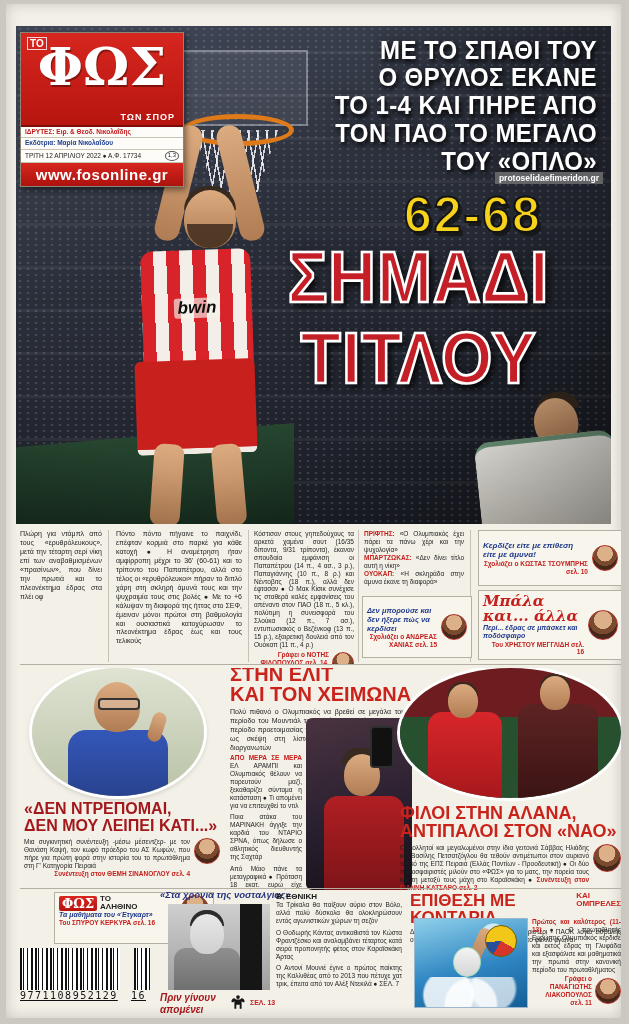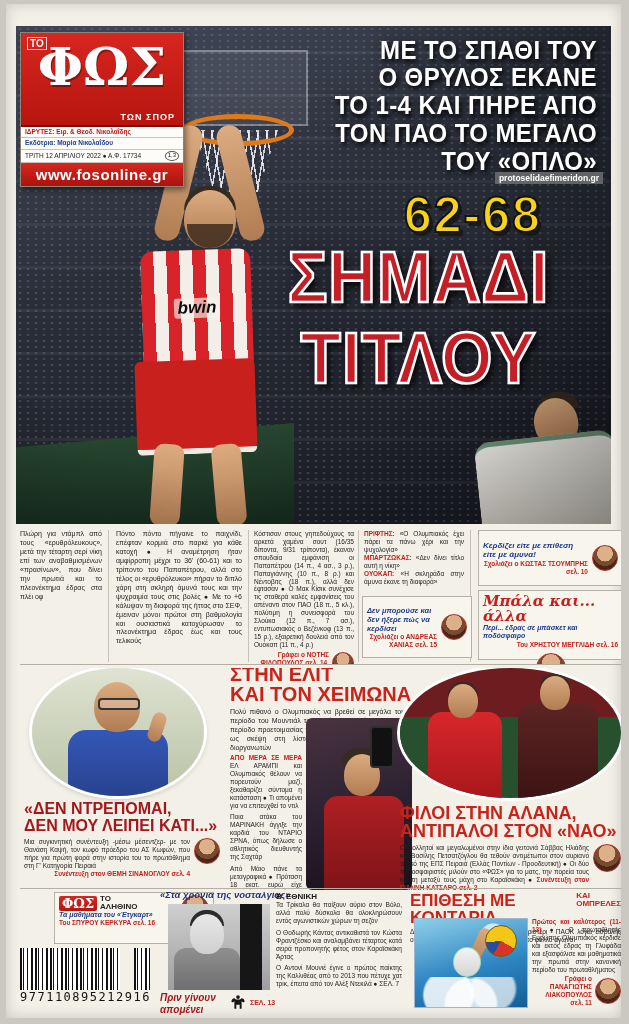--- a/index.html
+++ b/index.html
@@ -126,21 +126,21 @@
   .fosbox{position:absolute;left:34px;top:0;width:150px;height:46px;border:1px solid #b5b0a4;
           background:#f8f5ed;padding:2px 4px;}
   .foslogo{color:#fff;background:linear-gradient(#d6261f,#b8150f);font-family:"DejaVu Serif",serif;
            font-weight:bold;font-size:13px;padding:0 3px;border-radius:2px;}
   .fossub{font-weight:800;font-size:8px;color:#222;line-height:1;}
   .barcode-wrap{position:absolute;left:0;top:56px;width:140px;}
   .bars{height:42px;background:
         repeating-linear-gradient(90deg,#111 0 2px,#fff 2px 3px,#111 3px 4px,#fff 4px 7px,#111 7px 8px,#fff 8px 11px,#111 11px 13px,#fff 13px 15px);}
   .bars-main{width:100px;display:inline-block;vertical-align:top;}
   .bars-side{width:16px;display:inline-block;vertical-align:top;margin-left:10px;}
-  .bcnum{font-family:"DejaVu Sans Mono",monospace;font-size:12px;color:#111;letter-spacing:1.5px;}
+  .bcnum{font-family:"DejaVu Sans Mono",monospace;font-size:10px;color:#111;letter-spacing:1.5px;text-decoration:underline;}
   .navy-it{color:#27357e;font-style:italic;font-weight:bold;}
   .bw-photo{position:absolute;left:148px;top:12px;width:102px;height:86px;overflow:hidden;
             background:linear-gradient(#cfcfcf,#9f9f9f);}
   .bw-band{position:absolute;right:8px;top:0;width:22px;height:100%;background:#161616;}
   .bw-head{position:absolute;left:22px;top:10px;width:34px;height:40px;border-radius:50% 50% 45% 45%;
            background:linear-gradient(#e8e8e8,#cfcfcf);}
   .bw-hair{position:absolute;left:22px;top:6px;width:34px;height:16px;border-radius:17px 17px 0 0;background:#2b2b2b;}
   .bw-sweater{position:absolute;left:6px;top:44px;width:66px;height:42px;border-radius:12px 12px 0 0;
               background:linear-gradient(#8f8f8f,#6f6f6f);}
   .cap-red-it{color:#a3181c;font-style:italic;font-weight:bold;font-size:10px;line-height:1.15;}
@@ -255,21 +255,21 @@
     </div>
 
     <div class="sbox" style="left:458px;top:2px;width:135px;height:48px;">
       <div style="flex:1;">
         <div class="blue-it">Κερδίζει είτε με επίθεση είτε με άμυνα!</div>
         <div class="byline">Σχολιάζει ο ΚΩΣΤΑΣ ΤΣΟΥΜΠΡΗΣ σελ. 10</div>
       </div>
       <span class="av"></span>
     </div>
 
-    <div class="sbox" style="left:458px;top:62px;width:135px;height:62px;flex-direction:column;">
+    <div class="sbox" style="left:458px;top:62px;width:135px;height:62px;">
       <div style="flex:1;">
         <div class="balla-title">Μπάλα και... άλλα</div>
         <div class="blue-it" style="font-size:7px;">Περί... έδρας σε μπάσκετ και ποδόσφαιρο</div>
         <div class="byline">Του ΧΡΗΣΤΟΥ ΜΕΓΓΛΙΔΗ σελ. 16</div>
       </div>
       <span class="av" style="width:28px;height:28px;"></span>
     </div>
   </div>
 
   <div class="hline" style="top:660px;"></div>

